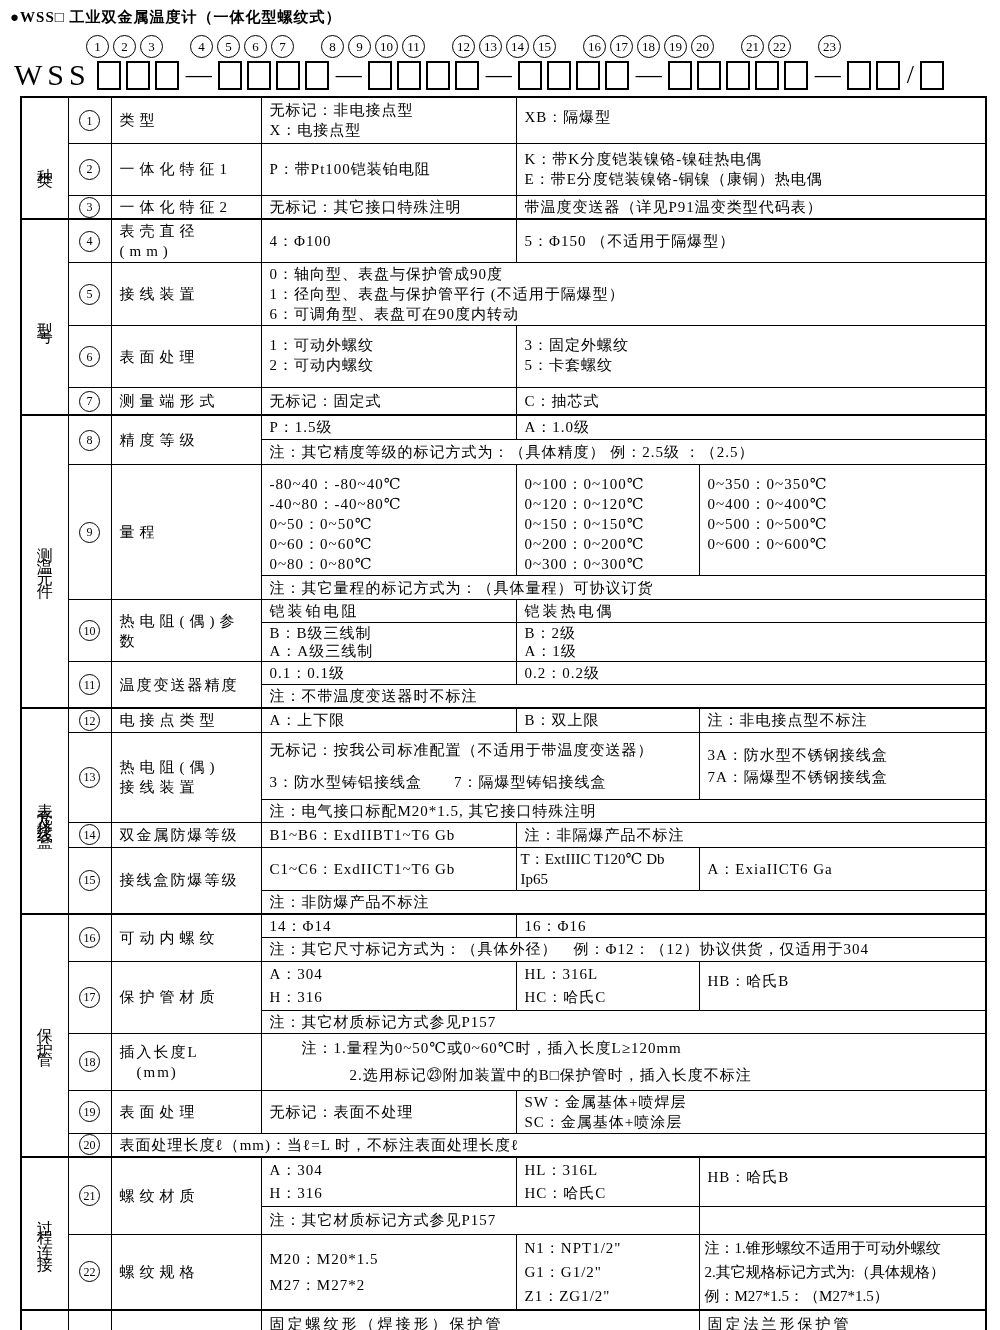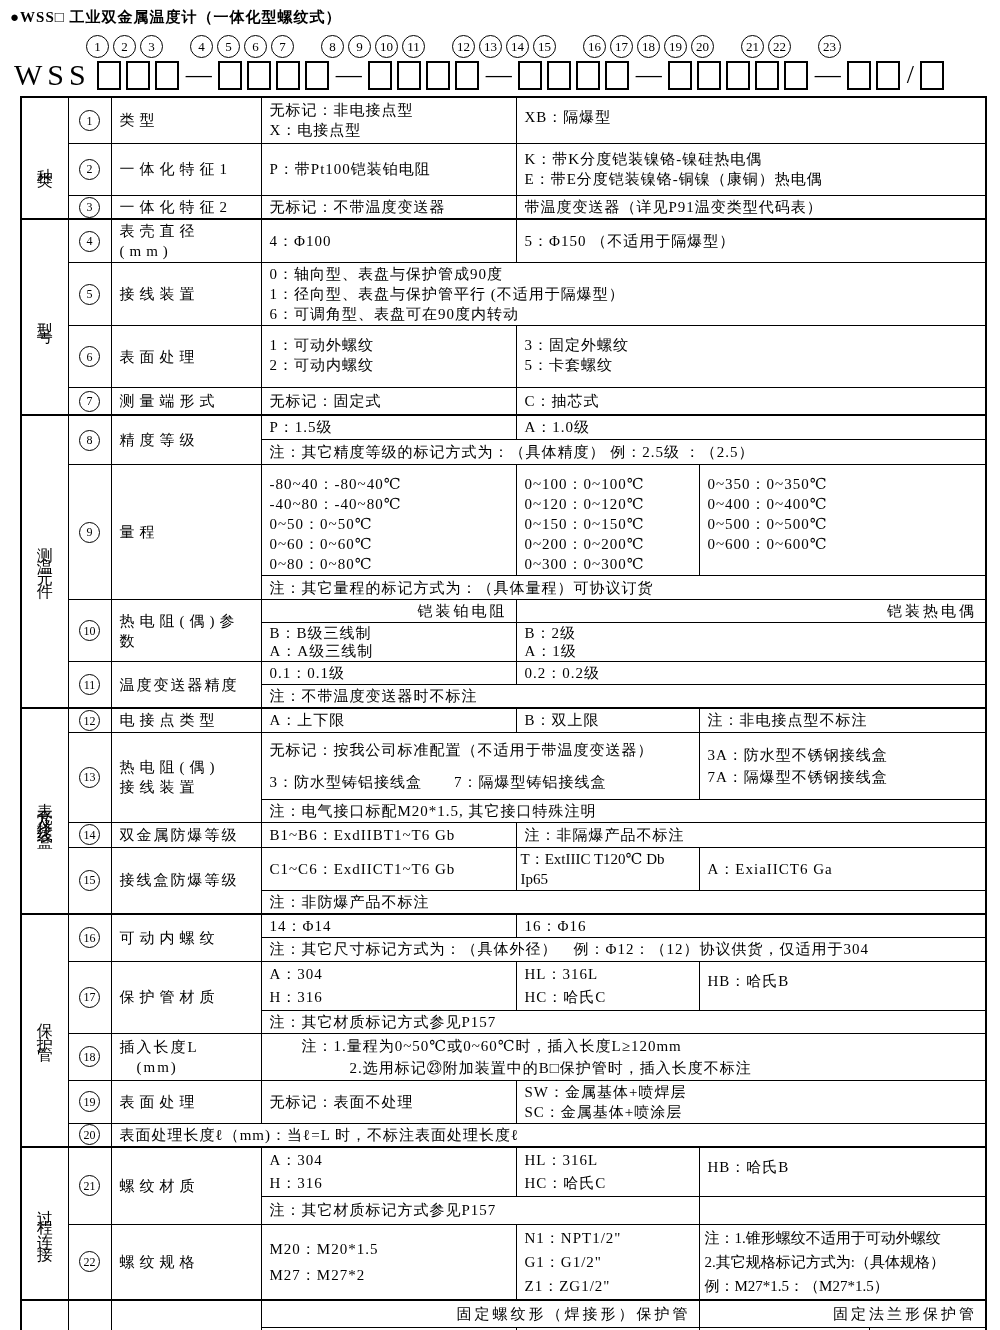--- a/index.html
+++ b/index.html
@@ -22,21 +22,21 @@
   td{border:1px solid #000;font-size:15px;line-height:20px;padding:1px 8px;
      vertical-align:middle;white-space:pre-line;letter-spacing:1px;overflow:hidden;}
   tr.gs > td{border-top:2px solid #000;}
   table{border:2px solid #000;}
   td.grp{padding:0;text-align:center;}
   .vtxt{writing-mode:vertical-lr;text-orientation:upright;letter-spacing:12px;
         font-size:16px;margin:0 auto;display:inline-block;}
   td.num{text-align:center;padding:0;}
   td.num .circ{width:21px;height:21px;border-width:1px;font-size:12px;}
   td.lbl{letter-spacing:5px;padding-left:8px;}
-  td.ctr{text-align:right;letter-spacing:3px;}
+  td.ctr{text-align:left;letter-spacing:3px;}
   td.vtop{vertical-align:top;padding-top:9px;}
   td.tall{line-height:28px;}
   td.note{letter-spacing:1px;}
 </style>
 </head>
 <body>
 
 <div class="title">●WSS□ 工业双金属温度计（一体化型螺纹式）</div>
 
 <div class="numrow">
@@ -151,21 +151,21 @@
 <tr style="height:52px">
   <td class="num"><span class="circ">2</span></td>
   <td class="lbl">一体化特征1</td>
   <td>P：带Pt100铠装铂电阻</td>
   <td colspan="3">K：带K分度铠装镍铬-镍硅热电偶
 E：带E分度铠装镍铬-铜镍（康铜）热电偶</td>
 </tr>
 <tr style="height:24px">
   <td class="num"><span class="circ">3</span></td>
   <td class="lbl">一体化特征2</td>
-  <td>无标记：不带温度变送器</td>
+  <td>无标记：其它接口特殊注明</td>
   <td colspan="3">带温度变送器（详见P91温变类型代码表）</td>
 </tr>
 
 <tr class="gs" style="height:25px">
   <td class="grp" rowspan="4"><span class="vtxt" style="letter-spacing:6px">型号</span></td>
   <td class="num"><span class="circ">4</span></td>
   <td class="lbl">表壳直径(mm)</td>
   <td>4：Φ100</td>
   <td colspan="3">5：Φ150 （不适用于隔爆型）</td>
 </tr>
@@ -300,21 +300,21 @@
 HC：哈氏C</td>
   <td colspan="2" class="vtop">HB：哈氏B</td>
 </tr>
 <tr style="height:23px">
         <td colspan="4" class="note">注：其它材质标记方式参见P157</td>
       </tr>
 <tr style="height:46px">
   <td class="num"><span class="circ">18</span></td>
   <td class="lbl" style="letter-spacing:2px">插入长度L
 　(mm)</td>
-  <td colspan="4" class="note" style="padding-left:40px;line-height:22px">注：1.量程为0~50℃或0~60℃时，插入长度L≥120mm
+  <td colspan="4" class="note" style="padding-left:40px;line-height:27px">注：1.量程为0~50℃或0~60℃时，插入长度L≥120mm
 　　　2.选用标记㉓附加装置中的B□保护管时，插入长度不标注</td>
 </tr>
 <tr style="height:40px">
   <td class="num"><span class="circ">19</span></td>
   <td class="lbl">表面处理</td>
   <td>无标记：表面不处理</td>
   <td colspan="3">SW：金属基体+喷焊层
 SC：金属基体+喷涂层</td>
 </tr>
 <tr style="height:22px">

